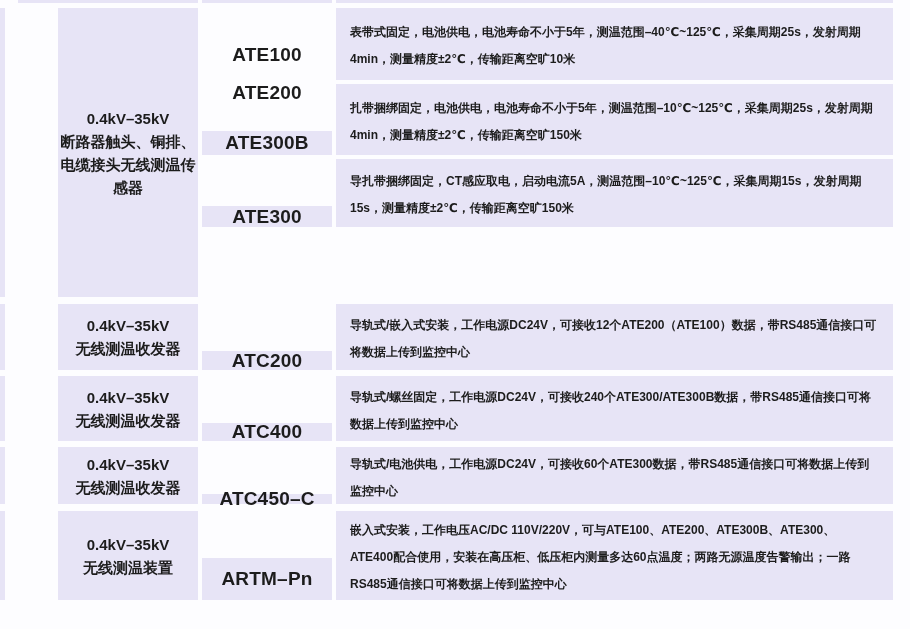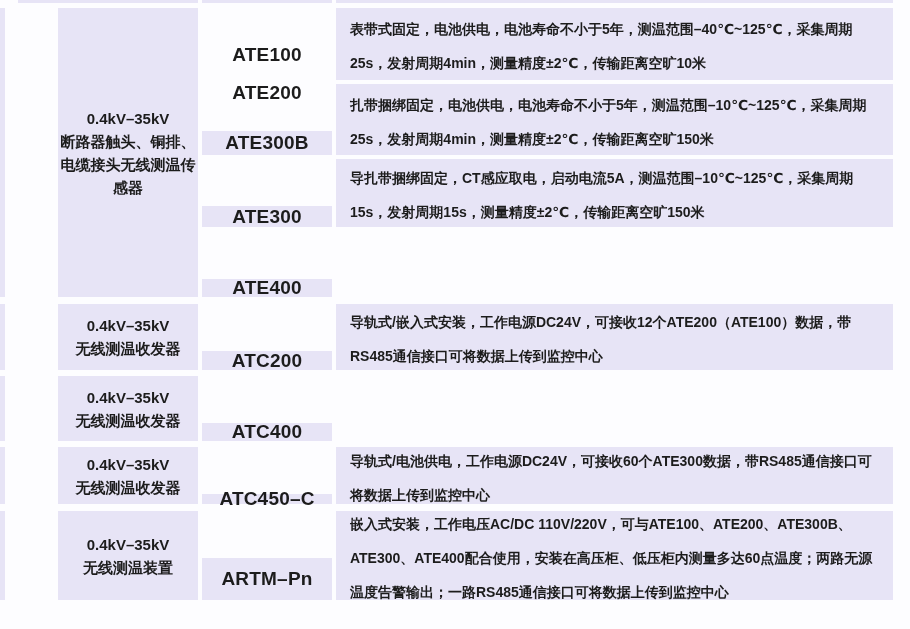--- a/index.html
+++ b/index.html
@@ -26,21 +26,21 @@
     display: flex; align-items: center; justify-content: center;
     text-align: center; white-space: pre-line;
     font-size: 15px; font-weight: 600; line-height: 23px; margin-left: 40px;
   }
   .model {
     display: flex; align-items: center; justify-content: center;
     font-size: 19px; font-weight: 700; letter-spacing: 0.2px; margin-top: 47px;
   }
   .desc {
     display: flex; align-items: center;
-    font-size: 14px; font-weight: 600; line-height: 34px;
+    font-size: 12px; font-weight: 600; line-height: 27px;
     padding: 4px 16px 0 14px; box-sizing: border-box;
     text-align: left;
   }
 </style>
 </head>
 <body style="background: rgb(253, 253, 255);">
 
 <div class="page">
   <div class="spec-table">
 
@@ -63,38 +63,40 @@
 无线测温收发器</div>
     <div class="cell cat" style="grid-row:17;grid-column:3">0.4kV–35kV
 无线测温收发器</div>
     <div class="cell cat" style="grid-row:19;grid-column:3">0.4kV–35kV
 无线测温装置</div>
 
     <div class="cell model" style="grid-row:3;grid-column:5">ATE100</div>
     <div class="cell model" style="grid-row:5;grid-column:5">ATE200</div>
     <div class="cell model" style="grid-row:7;grid-column:5">ATE300B</div>
     <div class="cell model" style="grid-row:9;grid-column:5">ATE300</div>
-    <div class="cell model" style="grid-row:11;grid-column:5">ATE400</div>
     <div class="cell model" style="grid-row:13;grid-column:5">ATC200</div>
     <div class="cell model" style="grid-row:15;grid-column:5">ATC400</div>
     <div class="cell model" style="grid-row:17;grid-column:5">ATC450–C</div>
     <div class="cell model" style="grid-row:19;grid-column:5">ARTM–Pn</div>
 
     <div class="cell desc" style="grid-row:3/6;grid-column:7">
         <span>表带式固定，电池供电，电池寿命不小于5年，测温范围–40℃~125℃，采集周期25s，发射周期4min，测量精度±2℃，传输距离空旷10米</span>
       </div>
     <div class="cell desc" style="grid-row:7;grid-column:7">
         <span>扎带捆绑固定，电池供电，电池寿命不小于5年，测温范围–10℃~125℃，采集周期25s，发射周期4min，测量精度±2℃，传输距离空旷150米</span>
       </div>
     <div class="cell desc" style="grid-row:9;grid-column:7">
         <span>导扎带捆绑固定，CT感应取电，启动电流5A，测温范围–10℃~125℃，采集周期15s，发射周期15s，测量精度±2℃，传输距离空旷150米</span>
       </div>
     <div class="cell desc" style="grid-row:13;grid-column:7">
         <span>导轨式/嵌入式安装，工作电源DC24V，可接收12个ATE200（ATE100）数据，带RS485通信接口可将数据上传到监控中心</span>
       </div>
+    <div class="cell desc" style="grid-row:15;grid-column:7">
+        <span>导轨式/螺丝固定，工作电源DC24V，可接收240个ATE300/ATE300B数据，带RS485通信接口可将数据上传到监控中心</span>
+      </div>
     <div class="cell desc" style="grid-row:17;grid-column:7">
         <span>导轨式/电池供电，工作电源DC24V，可接收60个ATE300数据，带RS485通信接口可将数据上传到监控中心</span>
       </div>
     <div class="cell desc" style="grid-row:19;grid-column:7">
         <span>嵌入式安装，工作电压AC/DC 110V/220V，可与ATE100、ATE200、ATE300B、ATE300、ATE400配合使用，安装在高压柜、低压柜内测量多达60点温度；两路无源温度告警输出；一路RS485通信接口可将数据上传到监控中心</span>
       </div>
 
   </div>
 </div>
 

